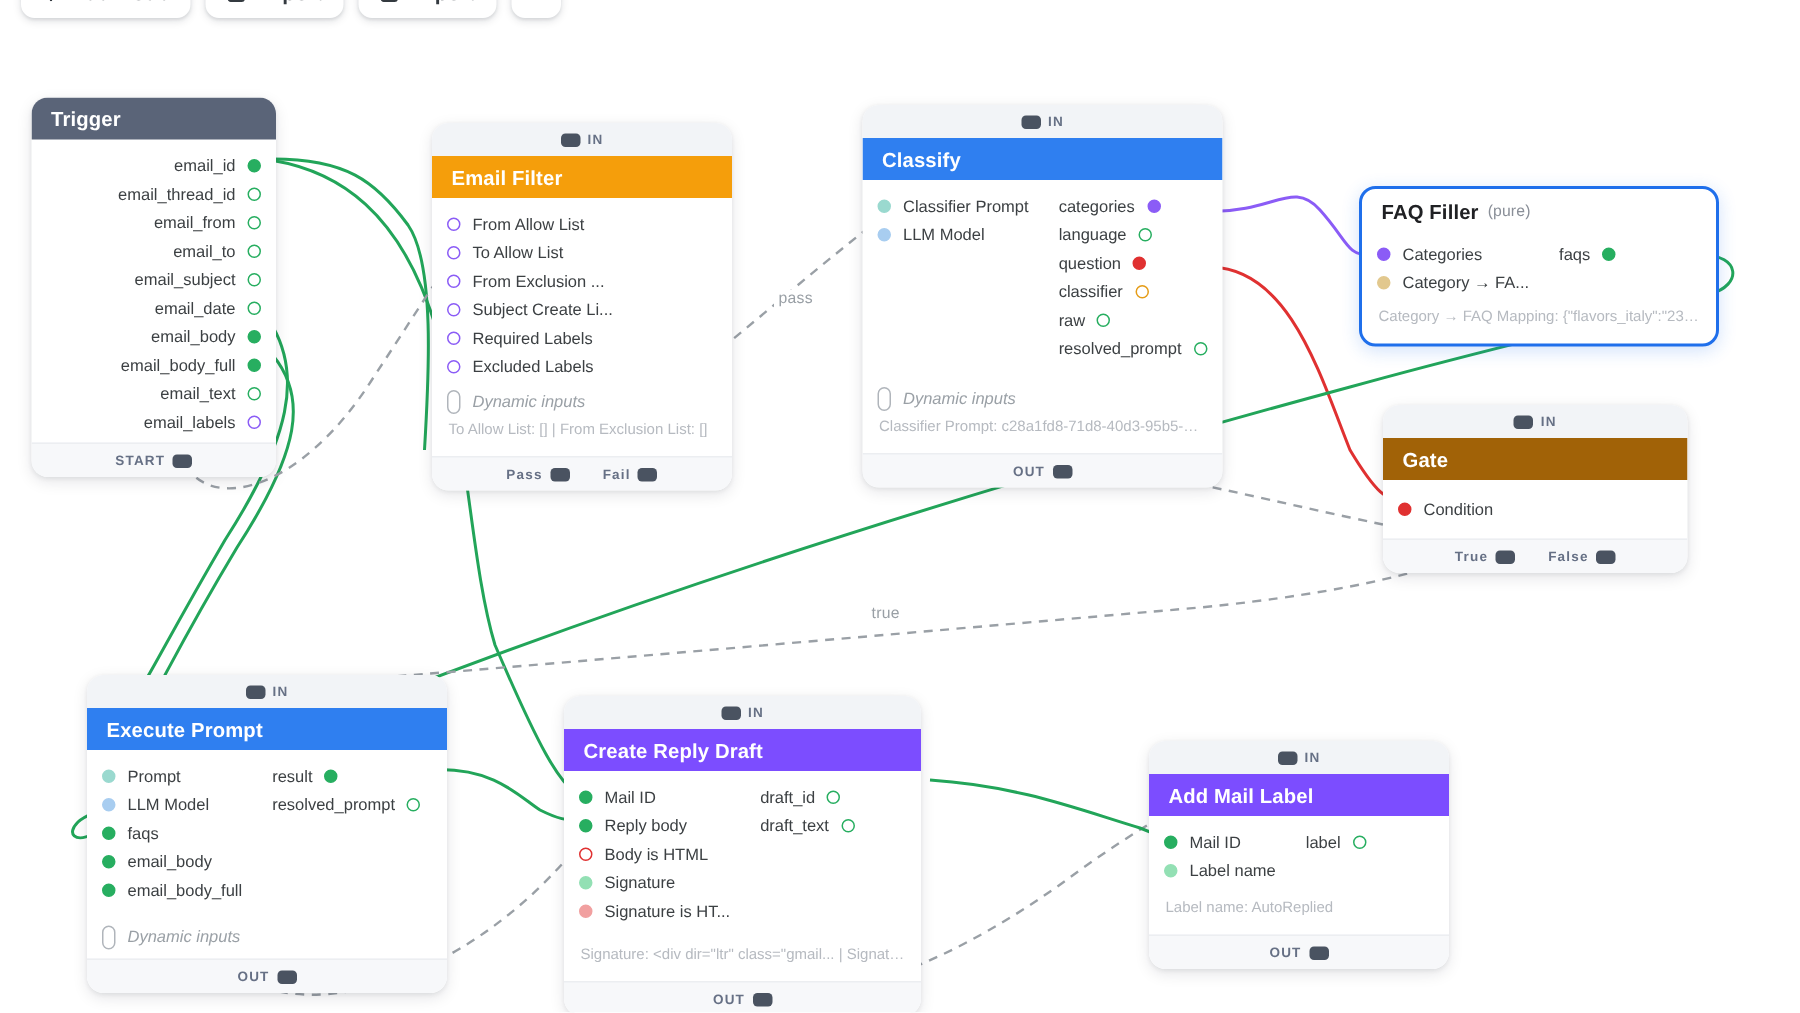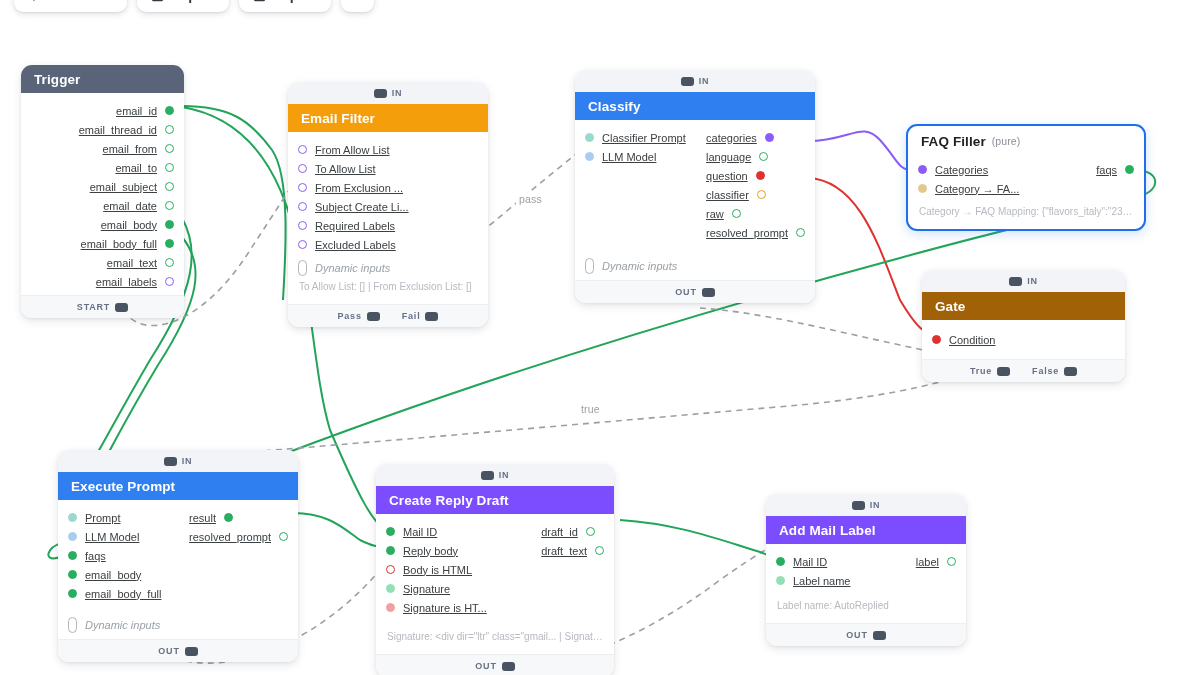--- a/index.html
+++ b/index.html
@@ -87,23 +87,23 @@
     margin-left: 6px;
   }
   .node-body { padding: 8px 0 4px; }
   .prow {
     display: flex; align-items: center;
     height: 19px;
     padding: 0 10px;
     font-size: 11px; color: #3c4043;
     position: relative;
   }
-  .prow .plabel { white-space: nowrap; text-decoration: underline; }
+  .prow .plabel { white-space: nowrap; }
   .in-col, .out-col { display: flex; flex-direction: column; }
-  .io-grid { display: flex; justify-content: space-between; }
+  .io-grid { display: flex; }
   .dot {
     width: 9px; height: 9px; border-radius: 50%;
     flex: none;
   }
   .dot.hollow { background: transparent; border: 1.7px solid currentColor; }
   .dot.solid { background: currentColor; border: 1.7px solid currentColor; }
   .prow.in-row .dot { margin-right: 8px; }
   .prow.out-row .dot { margin-left: 8px; }
 
   .dyn-row {
@@ -367,20 +367,21 @@
           <div class="prow out-row">
             <span class="plabel">resolved_prompt</span>
             <span class="dot hollow" style="color:#27ae60"></span>
           </div>
         </div>
       </div>
       <div class="dyn-row" style="margin-top:10px;">
         <span class="dyn-ico"></span>
         <span>Dynamic inputs</span>
       </div>
+      <div class="summary">Classifier Prompt: c28a1fd8-71d8-40d3-95b5-7f8...</div>
     </div>
     <div class="node-footer">
       <span class="foot-item">
         <span>OUT</span>
         <span class="plug"></span>
       </span>
     </div>
   </div>
 
   <div class="node selected" style="left:906px; top:124px; width:240px;">

